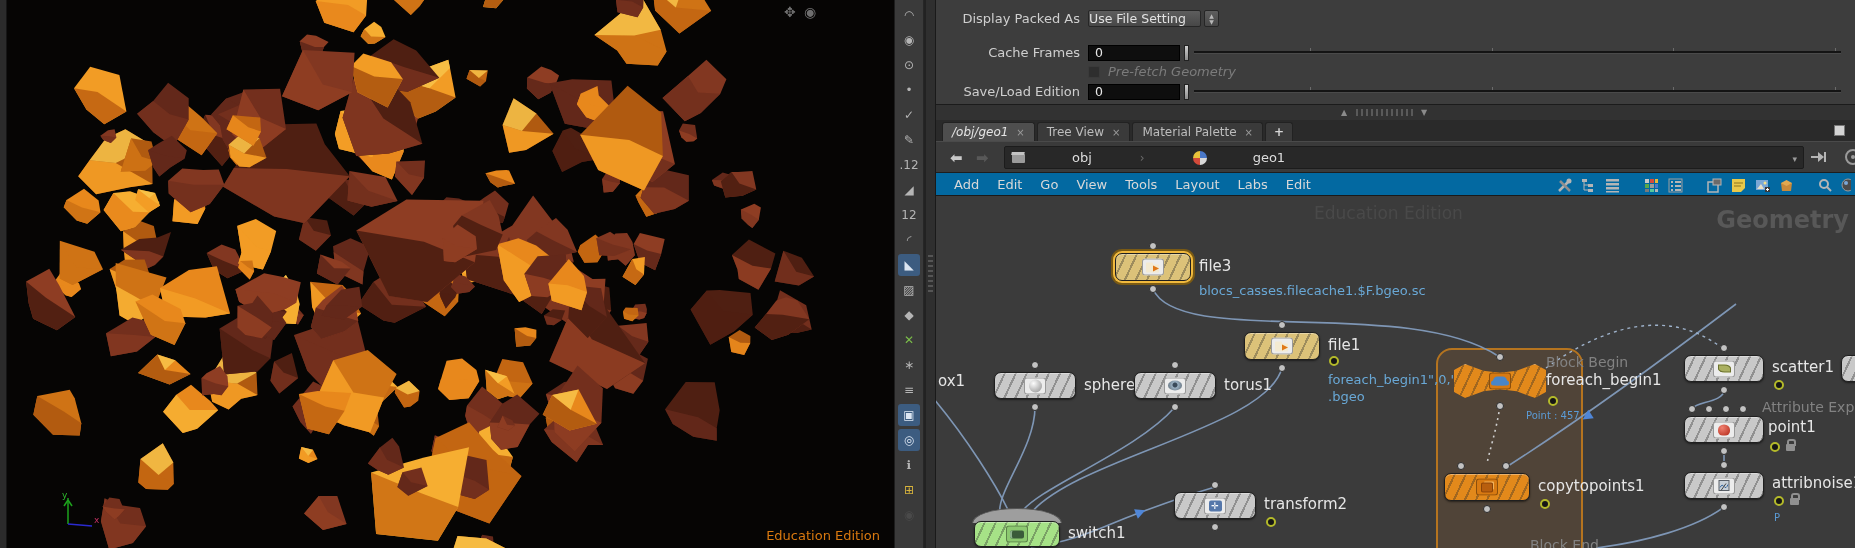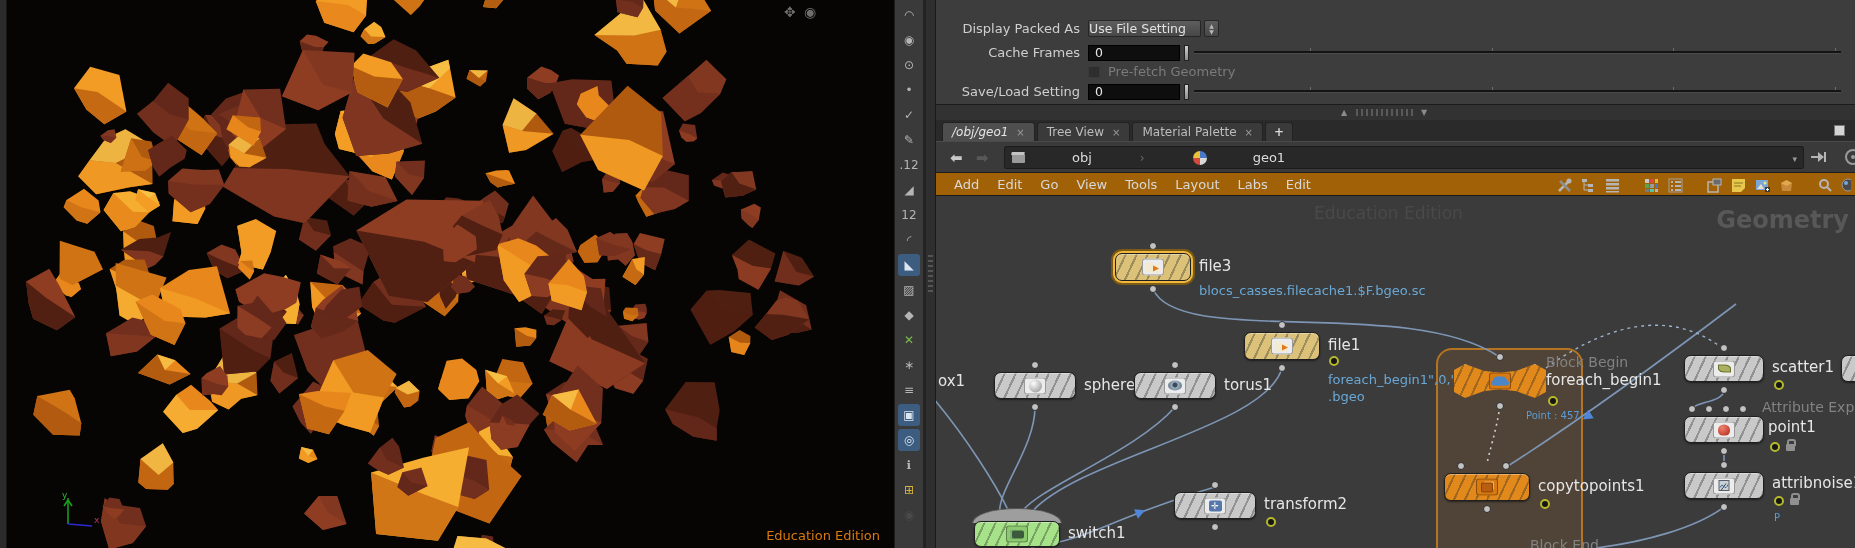--- a/index.html
+++ b/index.html
@@ -25,21 +25,21 @@
   #vsplit .grip { position:absolute; left:2px; top:255px; width:5px; height:40px;
     background:repeating-linear-gradient(to bottom,#555 0 2px,transparent 2px 5px); }
 
   
   #rightpane { position:absolute; left:936px; top:0; width:919px; height:548px; background:#3d3d3d; }
 
   
   #param-pane { position:absolute; left:0; top:0; width:919px; height:104px; background:#3d3d3d; font-size:13px; color:#cfcfcf; }
   .prow { position:absolute; height:17px; display:flex; align-items:center; }
   .plabel { position:absolute; width:144px; text-align:right; color:#cfcfcf; }
-  .plabel.disabled { color:#7b7b7b; }
+  .plabel.disabled { color:#7b7b7b;font-style:italic; }
   .combo { position:absolute; left:152px; width:113px; height:17px; background:linear-gradient(#5e5e5e,#474747);
     border:1px solid #262626; border-radius:2px; color:#e2e2e2; text-align:left; line-height:15px; font-size:12.5px; }
   .spinner { position:absolute; left:268px; width:15px; height:17px; background:linear-gradient(#5e5e5e,#474747);
     border:1px solid #262626; border-radius:2px; color:#b8b8b8; font-size:6px; display:flex; flex-direction:column;
     align-items:center; justify-content:center; line-height:6px; }
   .checkbox { position:absolute; left:152px; width:12px; height:12px; background:#1d1d1d; border:1px solid #555; border-radius:2px; }
   .checkbox.disabled { border-color:#3a3a3a; background:#2e2e2e; }
   .pfield { position:absolute; left:152px; width:92px; height:16px; background:#0e0e0e; border:1px solid #000;
     color:#e8e8e8; font-size:12.5px; padding-left:6px; line-height:14px; }
   .phandle { position:absolute; left:248px; width:5px; height:16px; background:linear-gradient(#cfcfcf,#8e8e8e); border:1px solid #222; }
@@ -64,21 +64,21 @@
   .nav-arrow { position:absolute; top:7px; font-size:15px; font-weight:bold; }
   #path-box { position:absolute; left:68px; top:4px; width:800px; height:23px; background:#282828;
     border:1px solid #1c1c1c; border-radius:2px; display:flex; align-items:center; padding-left:6px; color:#ddd; font-size:13px;gap:40px; }
   .crumb-sep { color:#6a6a6a; margin:0 8px; font-size:12px; }
   #path-dd { position:absolute; right:6px; color:#9a9a9a; font-size:9px; top:7px; }
   #pin-icon { position:absolute; right:28px; top:9px; width:16px; height:12px; }
   #target-icon { position:absolute; right:-6px; top:7px; width:16px; height:16px; border:2px solid #9a9a9a; border-radius:50%; }
   #target-icon:after { content:""; position:absolute; left:4px; top:4px; width:4px; height:4px; background:#9a9a9a; border-radius:50%; }
 
   
-  #menu-bar { position:absolute; left:0; top:172px; width:919px; height:24px; background:#a16207;
+  #menu-bar { position:absolute; left:0; top:172px; width:919px; height:24px; background:#0369a1;
     border-top:1px solid #1e1e1e; border-bottom:1px solid #1a1a1a; display:flex; align-items:center; }
   .menu-item { color:#d8d8d8; font-size:13px; margin-left:18px; }
   #menu-icons { position:absolute; right:4px; top:2px; height:20px; display:flex; align-items:center; gap:7px; }
   .mi { width:17px; height:17px; display:flex; align-items:center; justify-content:center; }
   .mi-gap { width:8px; }
 
   
   #network { position:absolute; left:0; top:196px; width:919px; height:352px; background:#3b3b3b; overflow:hidden; }
   #net-watermark { position:absolute; left:378px; top:7px; font-size:17px; color:#494949; }
   #net-pane-label { position:absolute; right:6px; top:10px; font-size:24px; font-weight:bold; color:#585858; }
@@ -519,21 +519,21 @@
     <div class="vt-icon" style="color: rgb(216, 180, 60);">⊞</div>
     <div class="vt-icon" style="color: rgb(74, 74, 74);">◉</div>
   </div>
 <div id="vsplit">
     <div class="grip"></div>
   </div>
 
 <div id="rightpane">
 
   <div id="param-pane">
-    <div class="prow" style="top:20px;left:0;right:0">
+    <div class="prow" style="top:10px;left:0;right:0">
       <span class="plabel">Display Packed As</span>
       <span class="combo">Use File Setting</span>
       <span class="spinner">
           <span>▲</span>
           <span>▼</span>
         </span>
     </div>
     <div class="prow" style="top:44px;left:0;right:0">
       <span class="plabel">Cache Frames</span>
       <span class="pfield">0</span>
@@ -543,21 +543,21 @@
           <i class="ptick" style="left:46%"></i>
           <i class="ptick" style="left:74%"></i>
           <i class="ptick" style="left:99%"></i>
       </span>
     </div>
     <div class="prow" style="top:63px;left:0;right:0">
       <span class="checkbox disabled"></span>
       <span class="plabel disabled" style="left:30px;text-align:left;width:auto;position:absolute;left:172px">Pre-fetch Geometry</span>
     </div>
     <div class="prow" style="top:83px;left:0;right:0">
-      <span class="plabel">Save/Load Setting</span>
+      <span class="plabel">Save/Load Edition</span>
       <span class="pfield">0</span>
       <span class="phandle"></span>
       <span class="ptrack">
         <i class="ptick" style="left:18%"></i>
           <i class="ptick" style="left:46%"></i>
           <i class="ptick" style="left:74%"></i>
           <i class="ptick" style="left:99%"></i>
       </span>
     </div>
   </div>

